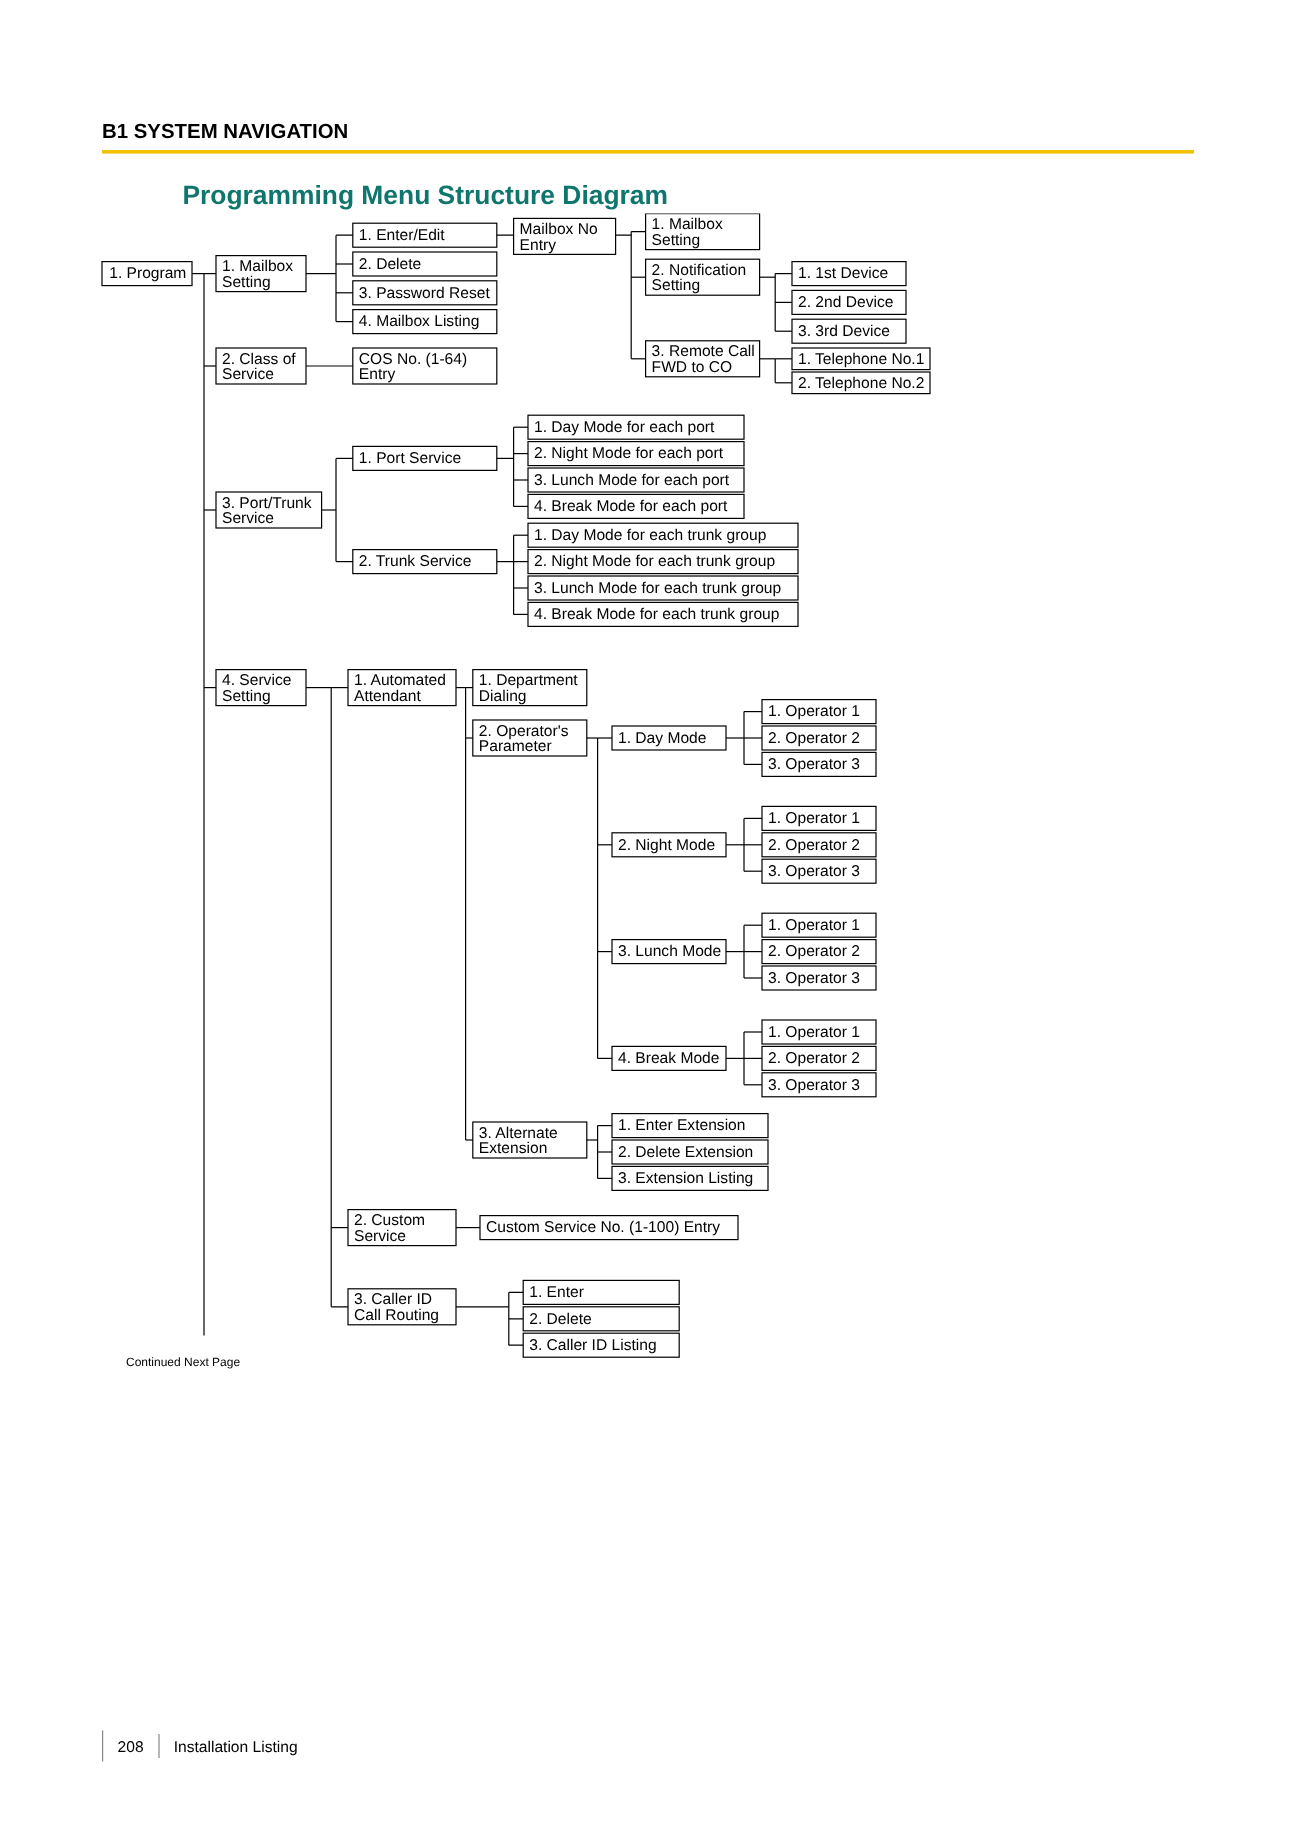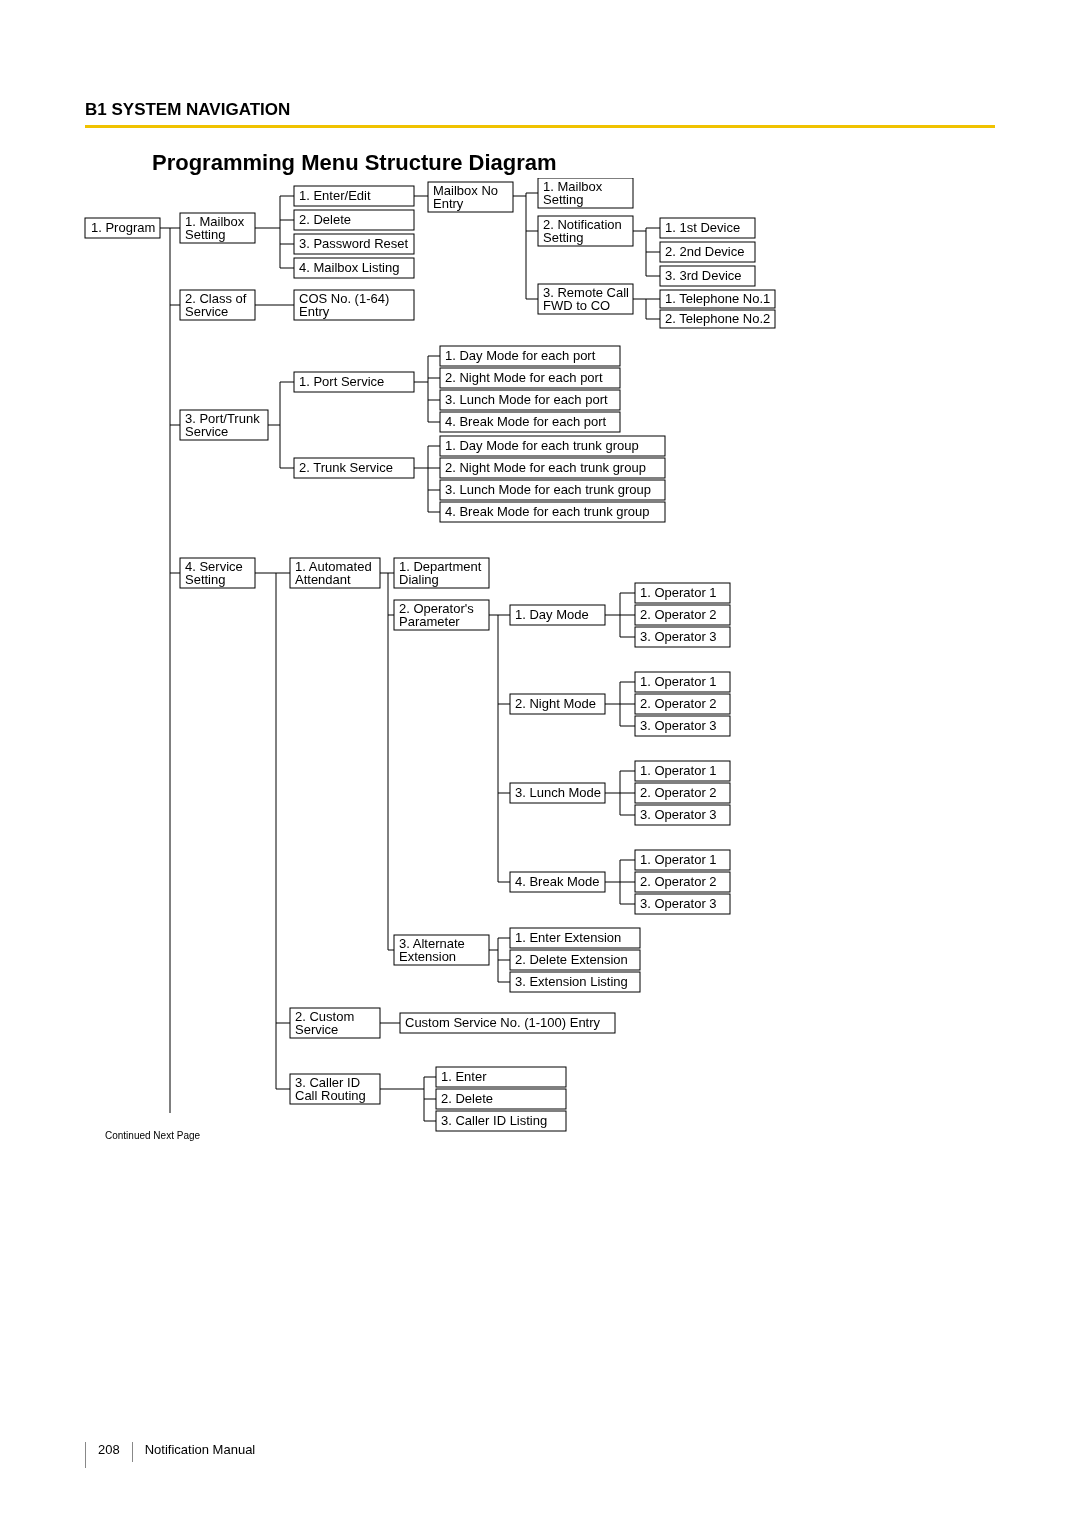--- a/index.html
+++ b/index.html
@@ -1,24 +1,24 @@
 <!DOCTYPE html>
 <html><head>
 <meta charset="utf-8">
 <style>
   html,body{margin:0;padding:0;background:#fff;font-family:Arial,Helvetica,sans-serif;color:#000;}
   .page{width:1000px;height:1528px;position:relative;}
   .header{position:absolute;left:85px;top:100px;font-weight:bold;font-size:17px;}
   .hr{position:absolute;left:85px;top:125px;width:910px;height:3px;background:#f0c200;}
-  .title{position:absolute;left:152px;top:150px;color:#000000;font-weight:bold;font-size:22px;}
+  .title{position:absolute;left:152px;top:150px;color:#0f766e;font-weight:bold;font-size:22px;}
   .svgwrap{position:absolute;left:80px;top:178px;}
   .box{fill:#fff;stroke:#000;stroke-width:1;}
   .ln{stroke:#000;stroke-width:1;fill:none;}
   .t{font-family:Arial,Helvetica,sans-serif;font-size:13px;}
-  .foot{position:absolute;left:85px;bottom:60px;font-size:13px;border-left:1px solid #888;display:flex;align-items:flex-start;height:26px;}
+  .foot{position:absolute;left:85px;bottom:60px;font-size:13px;border-left:1px solid #888;display:flex;align-items:center;height:26px;}
   .foot .pg{padding:0 12px;font-size:13px;}
   .foot .bar{width:1px;height:20px;background:#888;margin-right:12px;}
   .cont{position:absolute;left:105px;top:1130px;font-size:10px;}
 </style>
 </head>
 <body>
 <div class="page">
   <div class="header">B1 SYSTEM NAVIGATION</div>
   <div class="hr"></div>
   <div class="title">Programming Menu Structure Diagram</div>
@@ -273,15 +273,15 @@
     <line class="ln" x1="344" y1="921" x2="356" y2="921"></line>
     <line class="ln" x1="344" y1="943" x2="356" y2="943"></line>
   </svg>
   </div>
 
   <div class="cont">Continued Next Page</div>
 
   <div class="foot">
     <span class="pg">208</span>
     <span class="bar"></span>
-    <span>Notification Manual</span>
+    <span>Installation Listing</span>
   </div>
 </div>
 
 </body></html>

